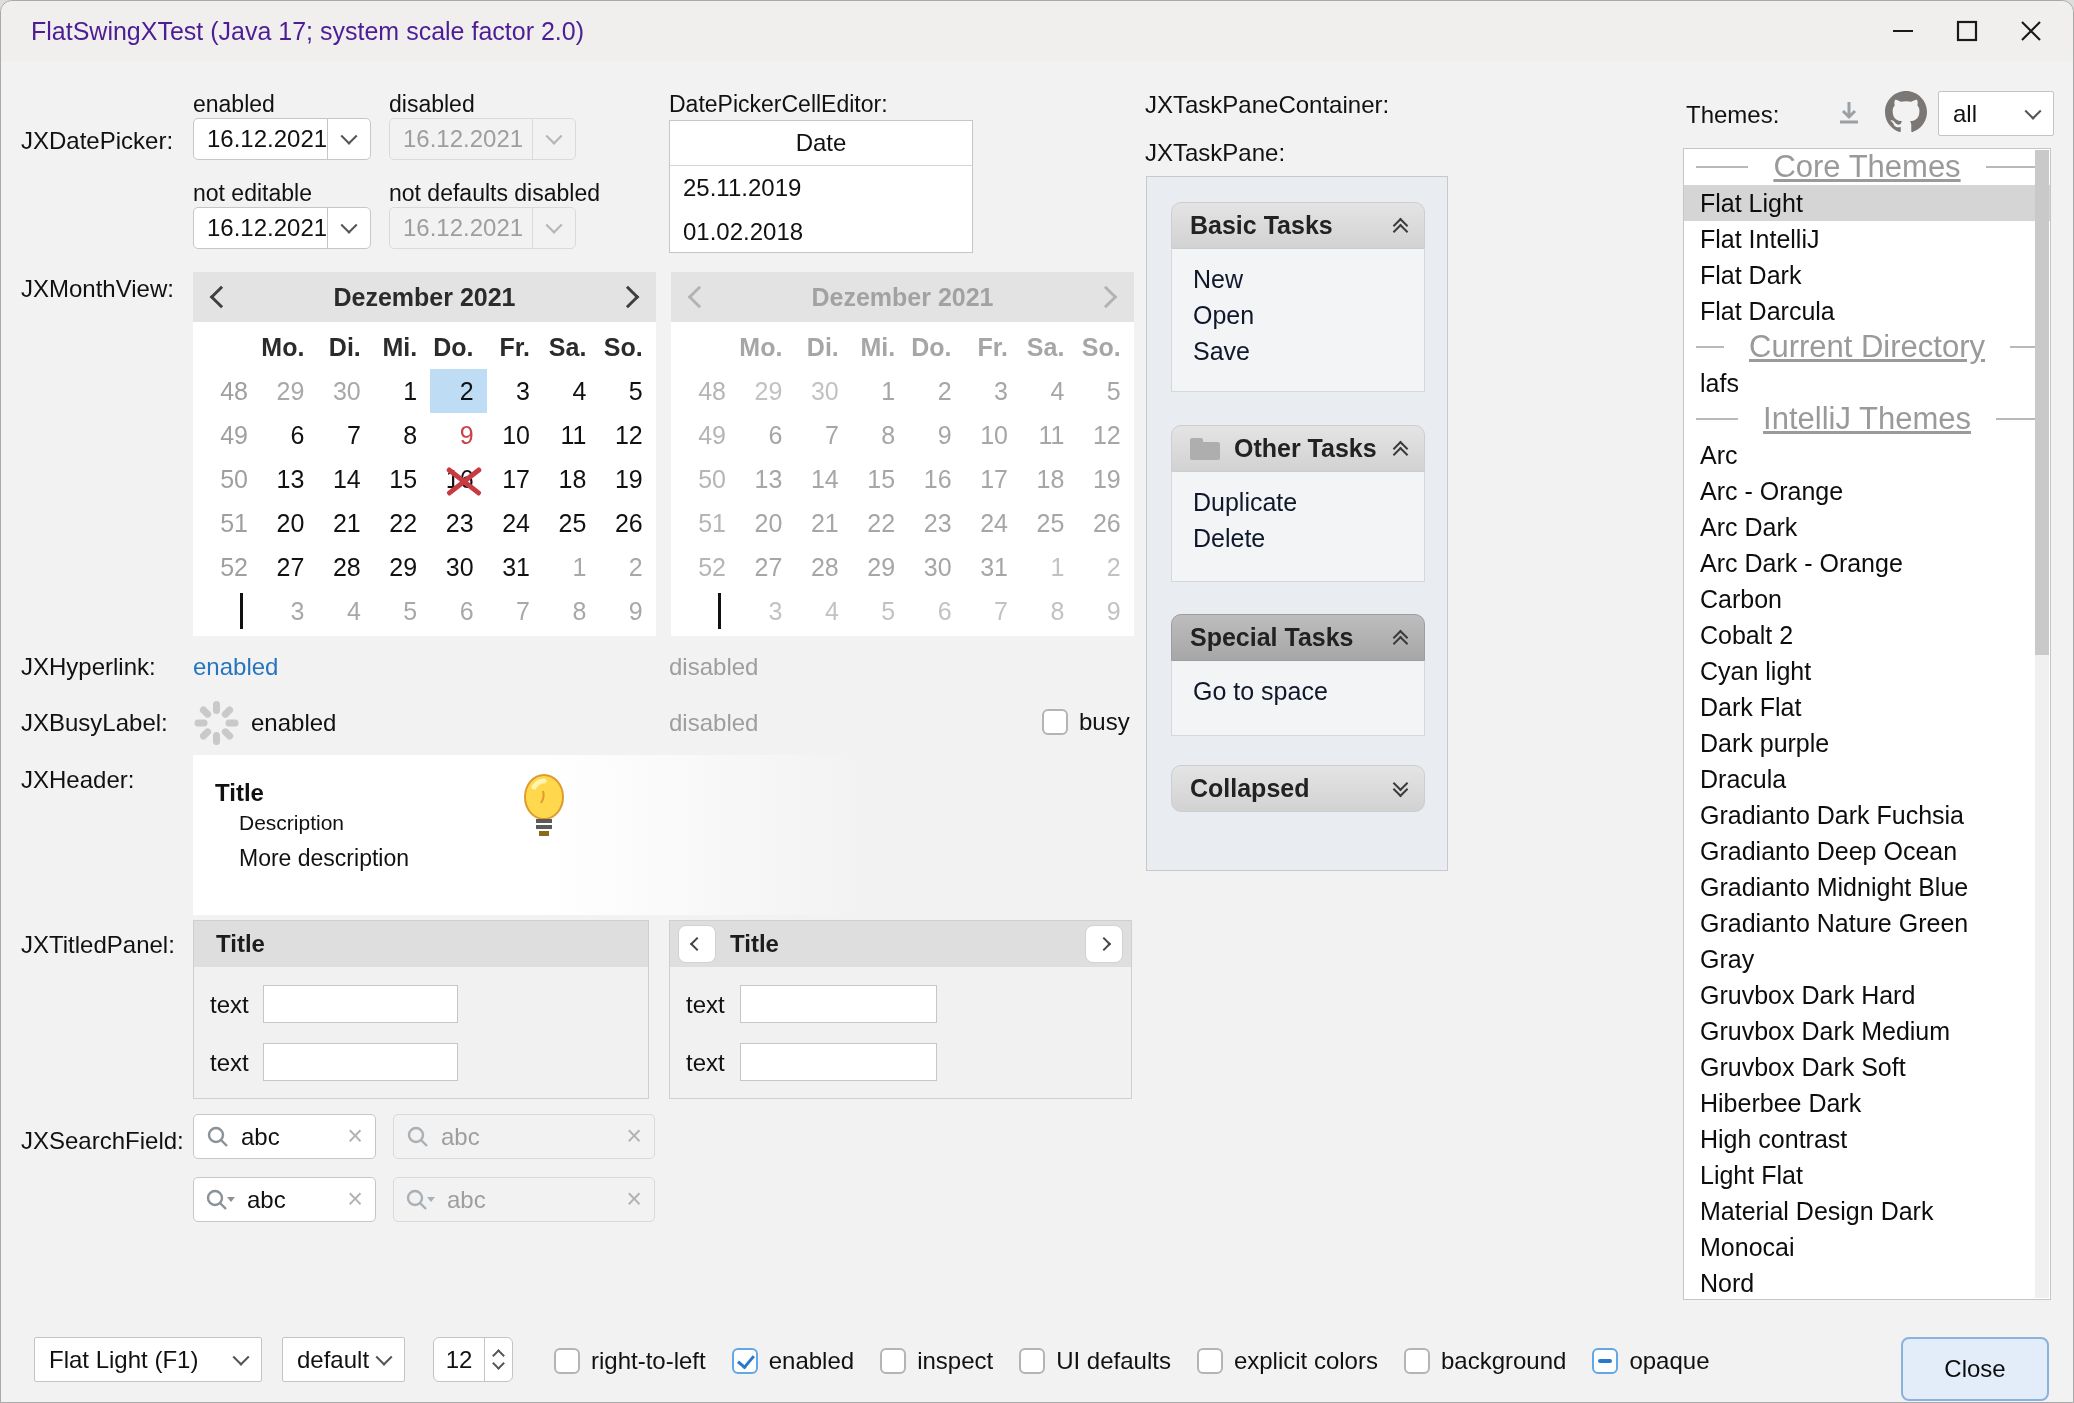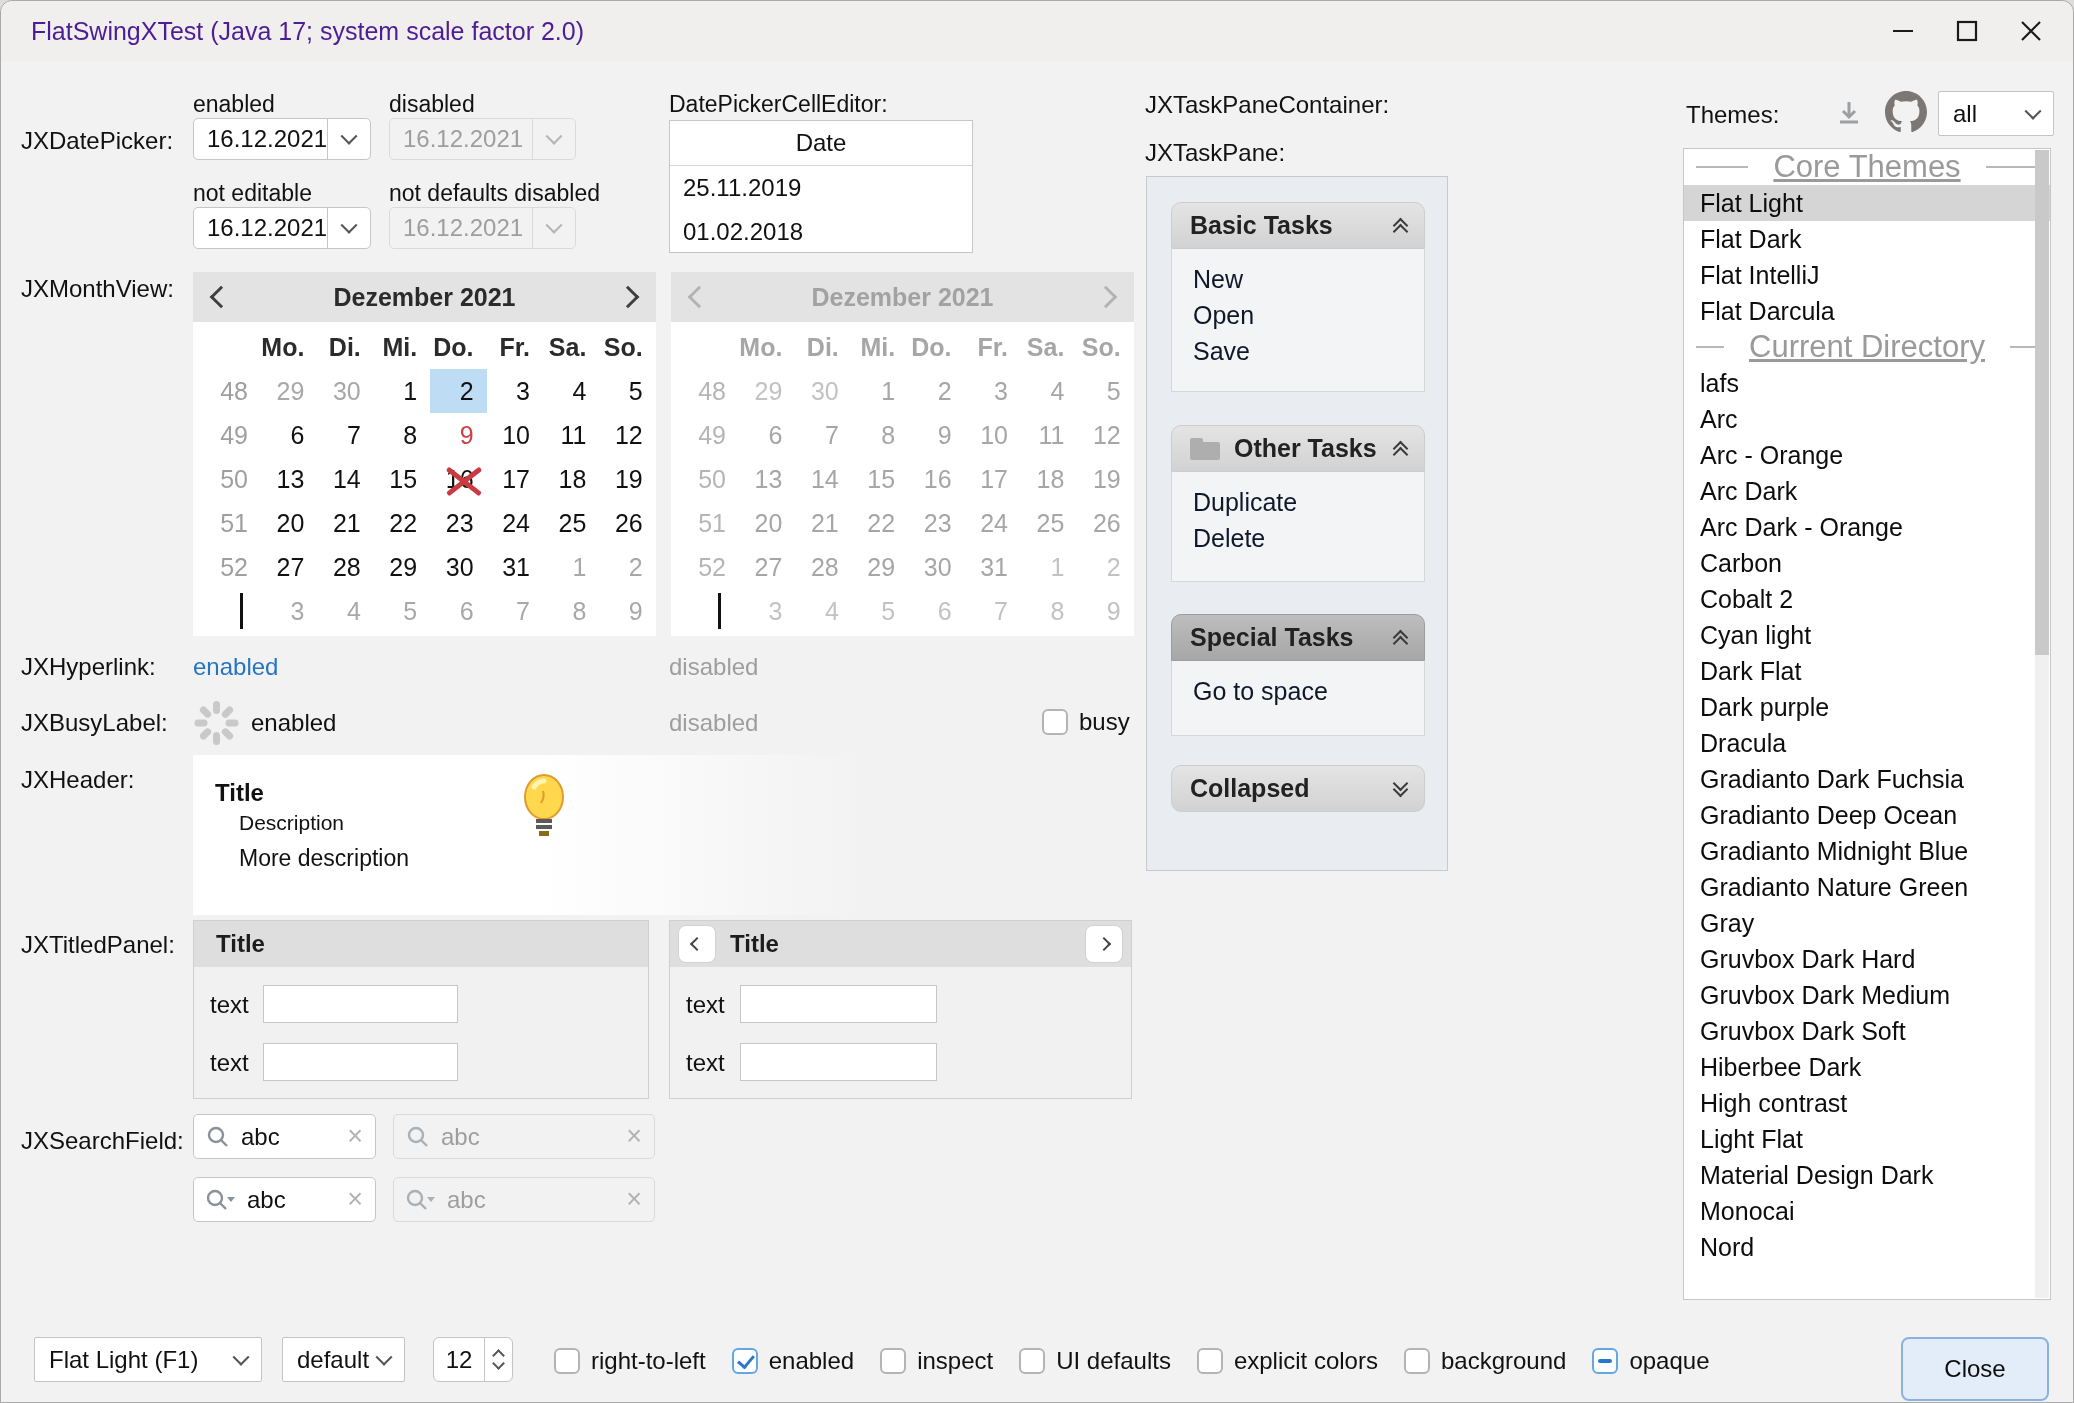--- a/index.html
+++ b/index.html
@@ -498,29 +498,34 @@
     <span>all</span>
     <i class="ch down"></i>
   </div>
   <div class="tlist" id="themesList">
       <div class="tsep">
         <span class="line"></span>
         <span>Core Themes</span>
         <span class="line"></span>
       </div>
       <div class="titem selected">Flat Light</div>
+      <div class="titem">Flat IntelliJ</div>
       <div class="titem">Flat Dark</div>
-      <div class="titem">Flat IntelliJ</div>
       <div class="titem">Flat Darcula</div>
       <div class="tsep">
         <span class="line"></span>
         <span>Current Directory</span>
         <span class="line"></span>
       </div>
       <div class="titem">lafs</div>
+      <div class="tsep">
+        <span class="line"></span>
+        <span>IntelliJ Themes</span>
+        <span class="line"></span>
+      </div>
       <div class="titem">Arc</div>
       <div class="titem">Arc - Orange</div>
       <div class="titem">Arc Dark</div>
       <div class="titem">Arc Dark - Orange</div>
       <div class="titem">Carbon</div>
       <div class="titem">Cobalt 2</div>
       <div class="titem">Cyan light</div>
       <div class="titem">Dark Flat</div>
       <div class="titem">Dark purple</div>
       <div class="titem">Dracula</div>

